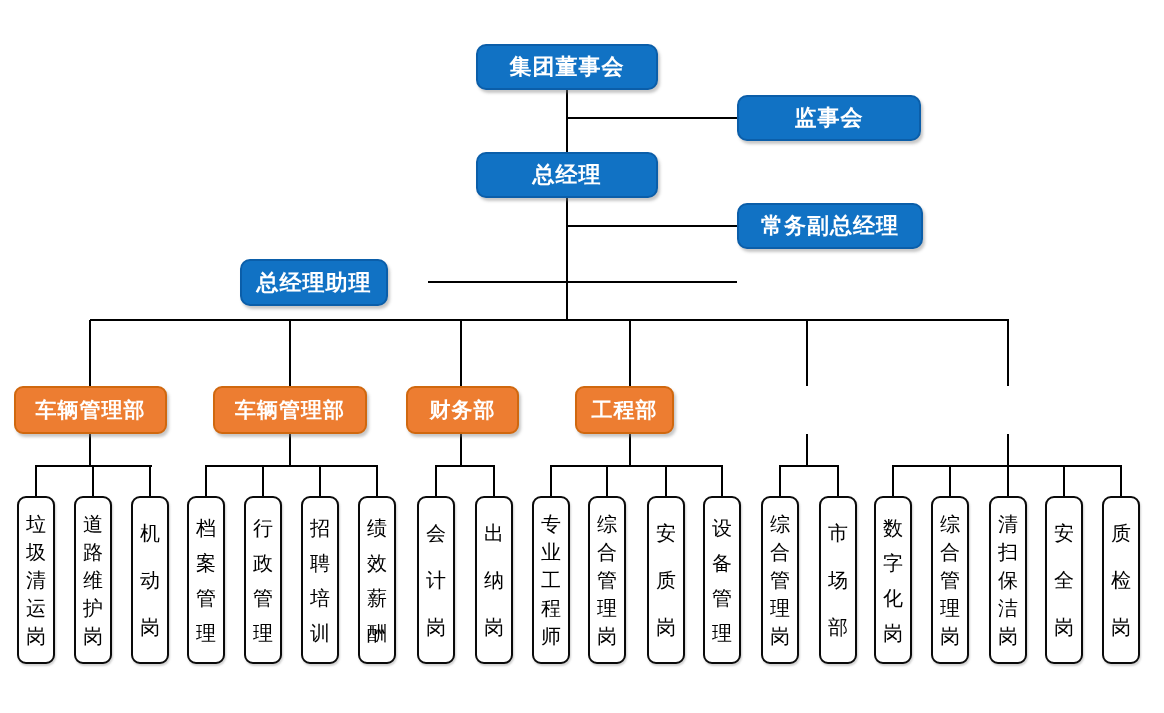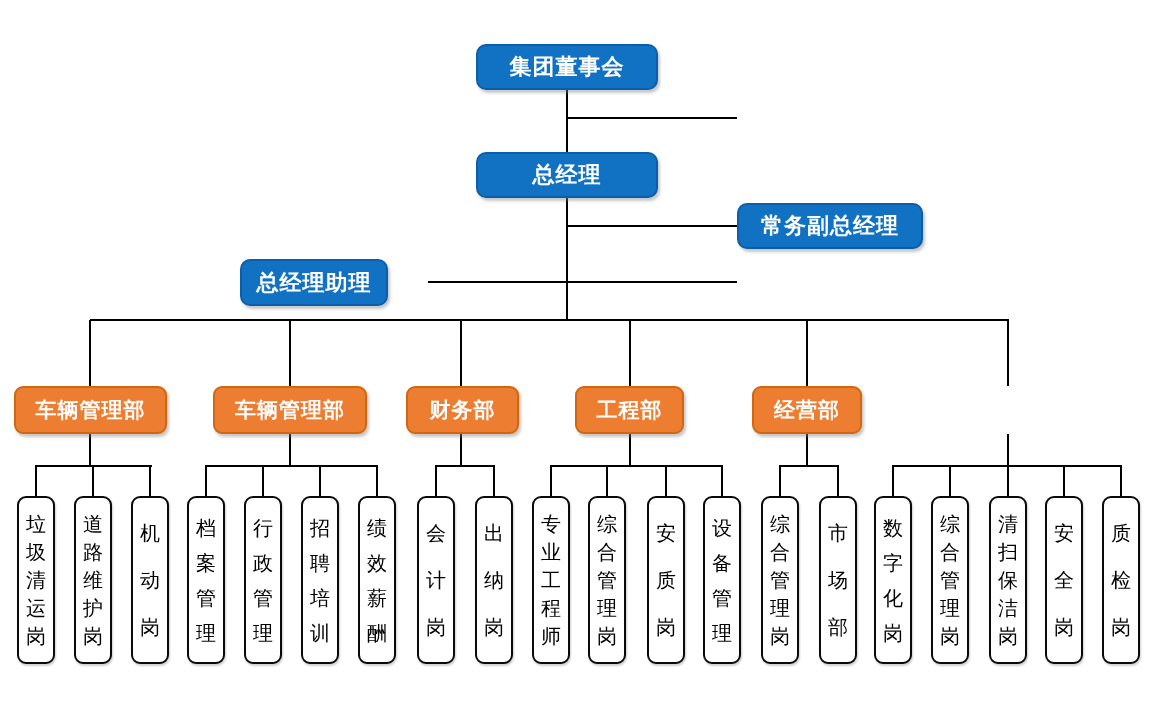--- a/index.html
+++ b/index.html
@@ -79,43 +79,43 @@
     <div class="connector" style="left: 779px; top: 466px; width: 2px; height: 30px; background: rgb(0, 0, 0);"></div>
     <div class="connector" style="left: 837px; top: 466px; width: 2px; height: 30px; background: rgb(0, 0, 0);"></div>
     <div class="connector" style="left: 892px; top: 466px; width: 2px; height: 30px; background: rgb(0, 0, 0);"></div>
     <div class="connector" style="left: 949px; top: 466px; width: 2px; height: 30px; background: rgb(0, 0, 0);"></div>
     <div class="connector" style="left: 1007px; top: 466px; width: 2px; height: 30px; background: rgb(0, 0, 0);"></div>
     <div class="connector" style="left: 1063px; top: 466px; width: 2px; height: 30px; background: rgb(0, 0, 0);"></div>
     <div class="connector" style="left: 1120px; top: 466px; width: 2px; height: 30px; background: rgb(0, 0, 0);"></div>
     <div class="node node-executive" style="left: 476px; top: 44px; width: 182px; height: 46px;">
       <span class="label">集团董事会</span>
     </div>
+    <div class="node node-executive" style="left: 737px; top: 95px; width: 184px; height: 46px;">
+      <span class="label">监事会</span>
+    </div>
     <div class="node node-executive" style="left: 476px; top: 152px; width: 182px; height: 46px;">
       <span class="label">总经理</span>
     </div>
     <div class="node node-executive" style="left: 737px; top: 203px; width: 186px; height: 46px;">
       <span class="label">常务副总经理</span>
     </div>
     <div class="node node-executive" style="left: 240px; top: 259px; width: 148px; height: 47px;">
       <span class="label">总经理助理</span>
     </div>
     <div class="node node-department" style="left: 14px; top: 386px; width: 153px; height: 48px;">
       <span class="label">车辆管理部</span>
     </div>
     <div class="node node-department" style="left: 213px; top: 386px; width: 154px; height: 48px;">
       <span class="label">车辆管理部</span>
     </div>
     <div class="node node-department" style="left: 406px; top: 386px; width: 113px; height: 48px;">
       <span class="label">财务部</span>
     </div>
-    <div class="node node-department" style="left: 575px; top: 386px; width: 109px; height: 48px;">
+    <div class="node node-department" style="left: 575px; top: 386px; width: 99px; height: 48px;">
       <span class="label">工程部</span>
-    </div>
-    <div class="node node-department" style="left: 752px; top: 386px; width: 110px; height: 48px;">
-      <span class="label">经营部</span>
     </div>
     <div class="node node-post" style="left: 17px; top: 496px; width: 38px; height: 168px;">
       <span class="label">
         <span class="vchar">垃</span>
         <span class="vchar">圾</span>
         <span class="vchar">清</span>
         <span class="vchar">运</span>
         <span class="vchar">岗</span>
       </span>
     </div>

